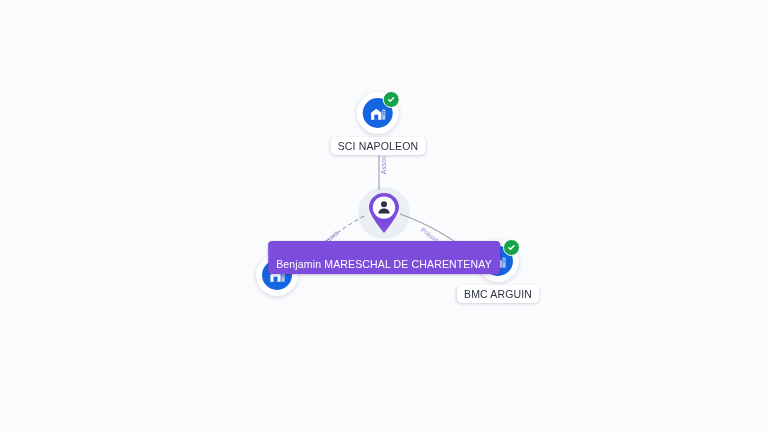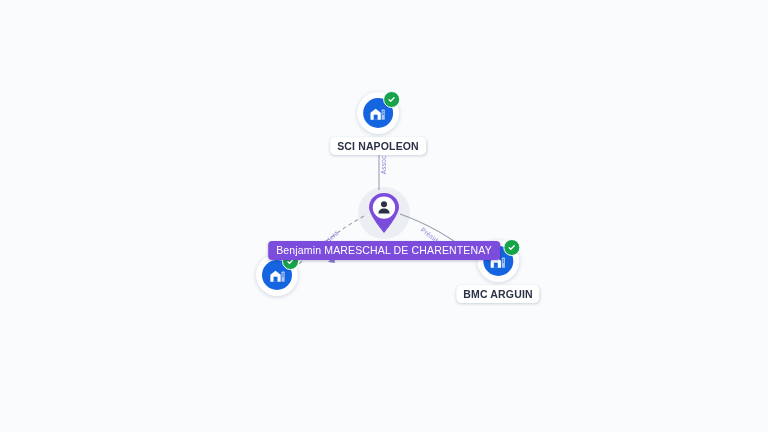--- a/index.html
+++ b/index.html
@@ -77,21 +77,20 @@
   .node-chip {
     margin-top: 3px;
     background: #ffffff;
     border-radius: 5px;
     padding: 3px 7px;
     font-size: 10.5px;
     color: #2b3245;
     letter-spacing: 0.15px;
     white-space: nowrap;
     box-shadow: 0 1px 3px rgba(30, 40, 80, 0.20);
-    font-weight: bold;
   }
 
   
   #node-person {
     position: absolute;
     left: 384px;
     top: 213px;
     transform: translate(-50%, -50%);
     width: 0;
     height: 0;
@@ -120,21 +119,21 @@
   .pin svg { display: block; }
 
   .person-chip {
     position: absolute;
     left: 50%;
     top: 28px;
     transform: translateX(-50%);
     background: #7c4ddd;
     color: #ffffff;
     border-radius: 4px;
-    padding: 3px 8px 4px 8px;
+    padding: 17px 8px 4px 8px;
     font-size: 10.5px;
     letter-spacing: 0.15px;
     white-space: nowrap;
     box-shadow: 0 1px 3px rgba(40, 20, 90, 0.28);
   }
 
   
   .edge-label {
     position: absolute;
     font-size: 6.5px;

